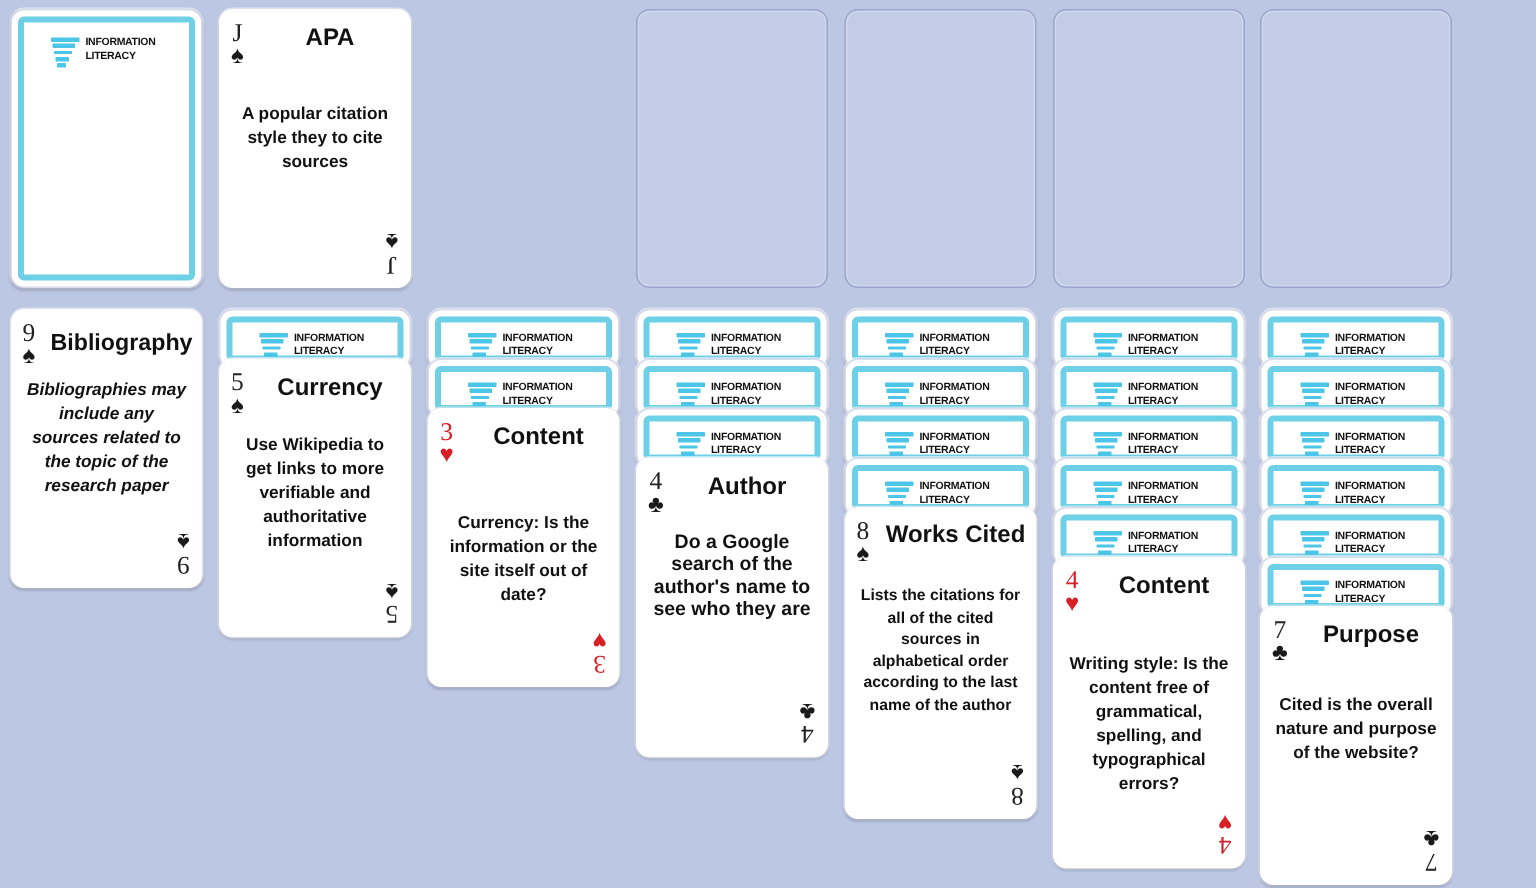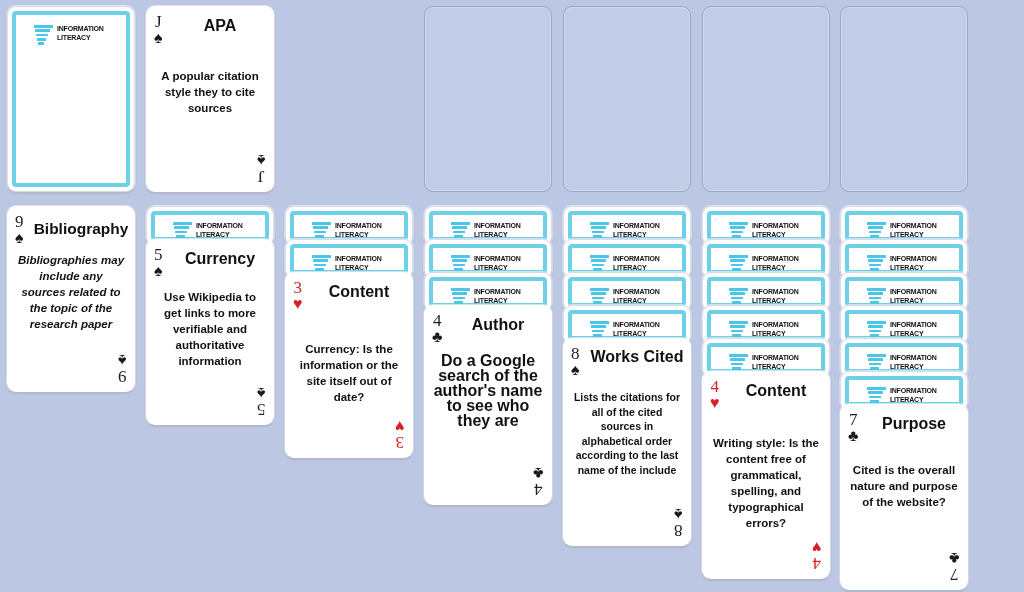--- a/index.html
+++ b/index.html
@@ -97,21 +97,21 @@
     line-height: 16px;
   }
 
   
   .c-apa   { top: 6px;  }
   .c-apa .body { top: 62px; }
   .c-bib .title { top: 14px; font-size: 15.5px; text-align: center; }
   .c-bib .body  { top: 46px; font-style: italic; }
   .c-wiki .body { top: 50px; }
   .c-cont3 .body{ top: 52px; margin-top: 17px; }
-  .c-auth .body { top: 48px; font-size: 16px; line-height: 15px; }
+  .c-auth .body { top: 48px; font-size: 13px; line-height: 15px; }
   .c-works .title{ top: 10px; }
   .c-works .body { top: 52px; font-size: 10.5px; line-height: 14.5px; }
   .c-cont4 .body { top: 64px; }
   .c-purp .body  { top: 58px; }
   .tall { height: 200px; }
   .taller { height: 208px; }
 </style>
 </head>
 <body>
 
@@ -370,21 +370,21 @@
     <div class="card face c-works taller" style="left: 563px; top: 338px;">
       <div class="corner tl black">
         <div class="rank">8</div>
         <div class="suit">♠</div>
       </div>
       <div class="corner br black">
         <div class="rank">8</div>
         <div class="suit">♠</div>
       </div>
       <div class="title">Works Cited</div>
-      <div class="body">Lists the citations for all of the cited sources in alphabetical order according to the last name of the include</div>
+      <div class="body">Lists the citations for all of the cited sources in alphabetical order according to the last name of the author</div>
     </div>
     <div class="card back short" style="left: 702px; top: 206px;">
       <div class="back-inner">
         <div class="logo">
           <div class="logo-mark">
             <i></i>
             <i></i>
             <i></i>
             <i></i>
             <i></i>

